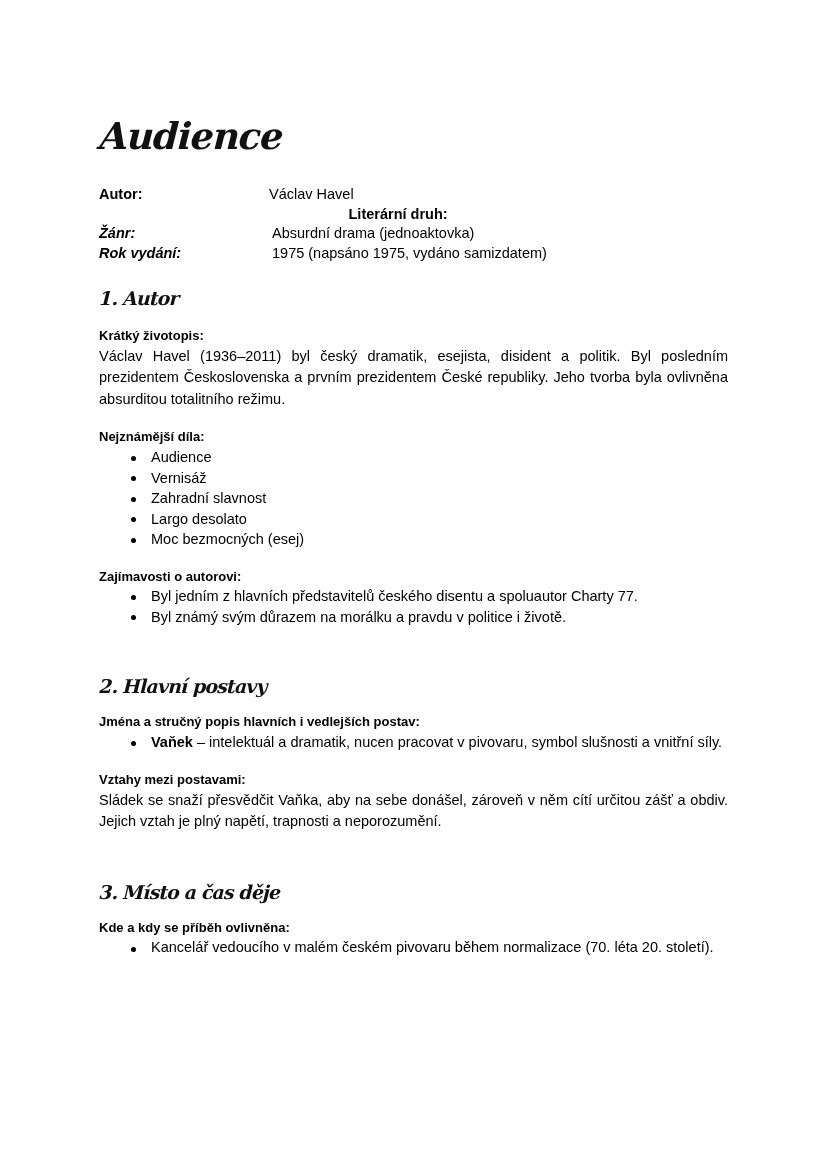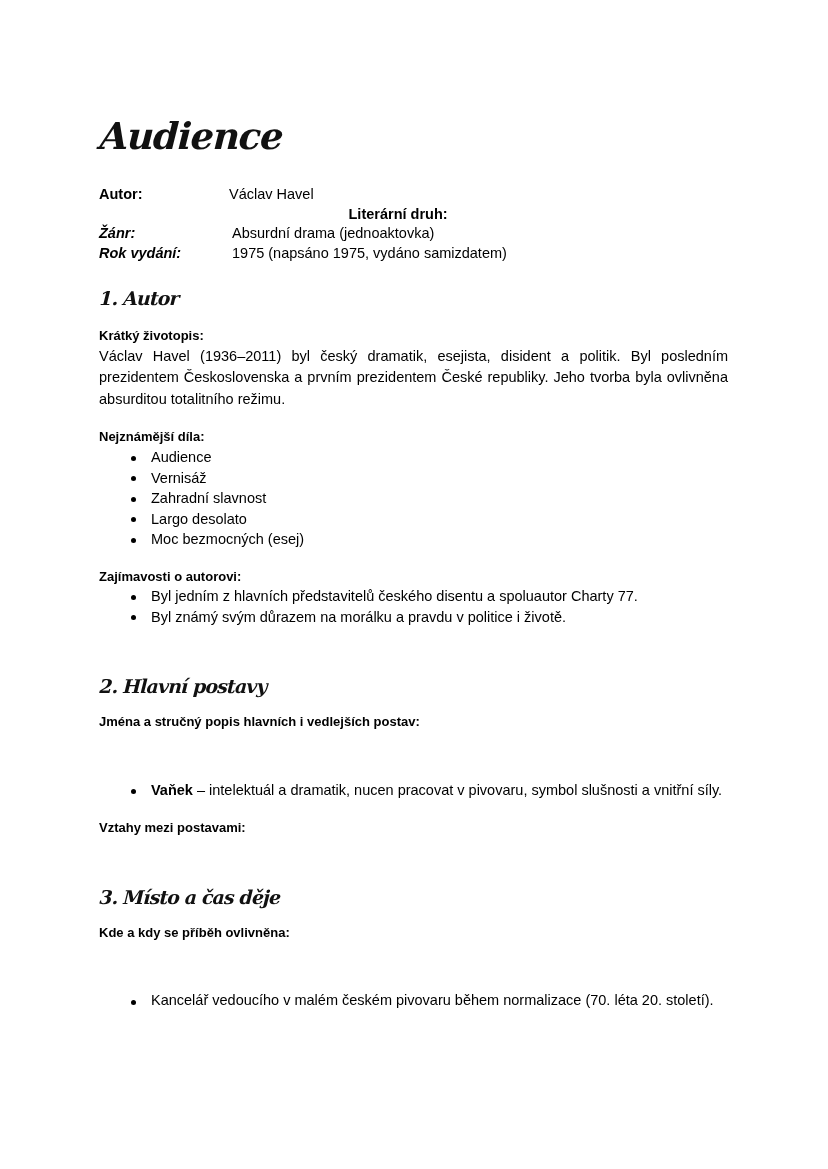--- a/index.html
+++ b/index.html
@@ -58,20 +58,21 @@
   }
   .meta-label {
     font-weight: bold;
     width: 130px;
     flex: 0 0 130px;
     white-space: nowrap;
   }
   .meta-value {
     flex: 1 1 auto;
     white-space: nowrap;
+    margin-left: 40px;
   }
   .meta-row.tab-b .meta-label {
     width: 133px;
     flex: 0 0 133px;
     font-style: italic;
   }
 
   
   .section-heading {
     font-family: "DejaVu Serif", "Liberation Serif", serif;
@@ -130,21 +131,20 @@
     width: 5px;
     height: 5px;
     background: #000000;
     border-radius: 50%;
   }
   ul.bullets.simple > li { line-height: 20.5px; }
   ul.bullets.simple > li::before { top: 8.5px; }
   ul.bullets.justified > li {
     text-align: justify;
     text-justify: inter-word;
-    margin-top: 48px;
   }
   .name-bold { font-weight: bold; }
 </style>
 </head>
 <body>
 
 <div class="page">
   <div class="content">
 
     <h1 class="doc-title">Audience</h1>
@@ -193,20 +193,21 @@
     </ul>
 
     <h2 class="section-heading spaced">2. Hlavní postavy</h2>
 
     <h3 class="sub-heading tight">Jména a stručný popis hlavních i vedlejších postav:</h3>
     <ul class="bullets justified">
       <li><span class="name-bold">Vaňek</span><span> – intelektuál a dramatik, nucen pracovat v pivovaru, symbol slušnosti a vnitřní síly.</span></li>
     </ul>
 
     <h3 class="sub-heading">Vztahy mezi postavami:</h3>
+    <p class="body-par">Sládek se snaží přesvědčit Vaňka, aby na sebe donášel, zároveň v něm cítí určitou zášť a obdiv. Jejich vztah je plný napětí, trapnosti a neporozumění.</p>
 
     <h2 class="section-heading spaced">3. Místo a čas děje</h2>
 
     <h3 class="sub-heading tight">Kde a kdy se příběh ovlivněna:</h3>
     <ul class="bullets justified">
       <li>Kancelář vedoucího v malém českém pivovaru během normalizace (70. léta 20. století).</li>
     </ul>
 
   </div>
 </div>

